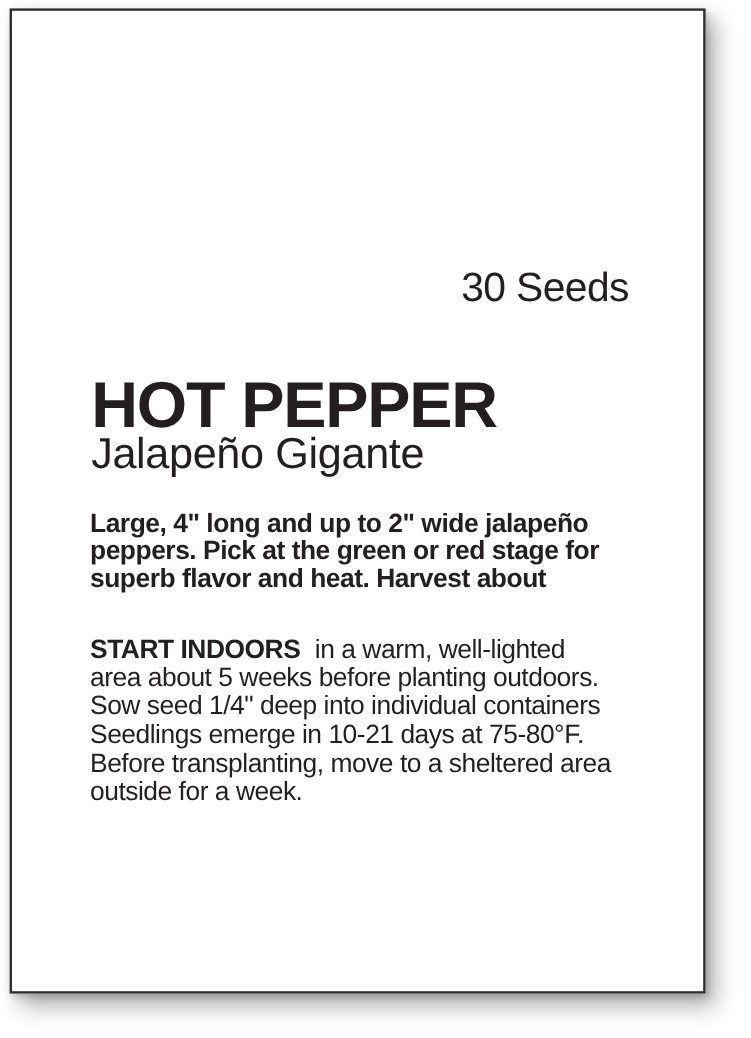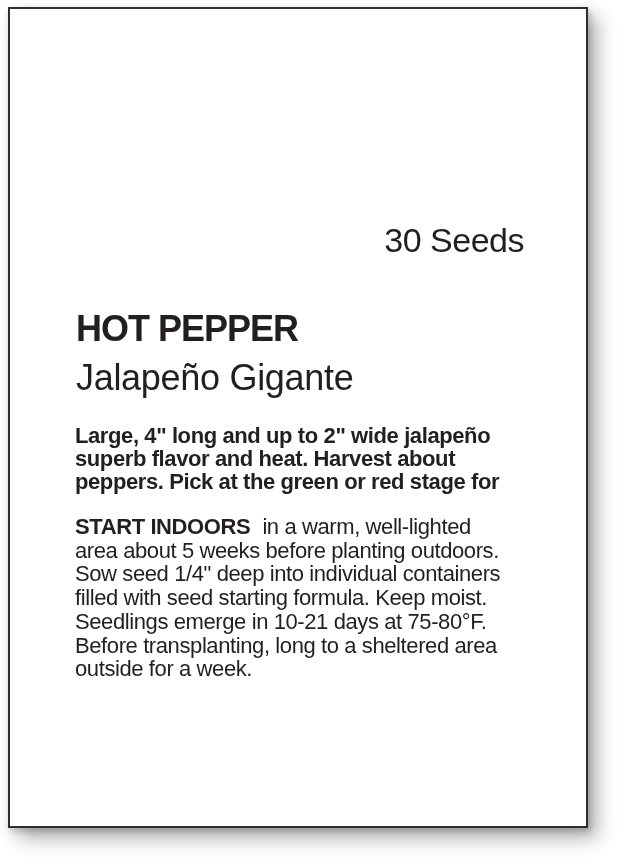--- a/index.html
+++ b/index.html
@@ -31,21 +31,21 @@
     right: 62px;
     font-size: 34px;
     letter-spacing: -0.5px;
     color: #231f20;
     white-space: nowrap;
   }
   .title {
     position: absolute;
     left: 66px;
     top: 302px;
-    font-size: 36px;
+    font-size: 54px;
     line-height: 1;
     font-weight: bold;
     letter-spacing: -1px;
     color: #231f20;
     white-space: nowrap;
   }
   .variety {
     position: absolute;
     left: 66px;
     top: 349px;
@@ -64,21 +64,21 @@
     font-size: 22px;
     letter-spacing: -0.4px;
   }
   .para .line { white-space: nowrap; }
   .description {
     top: 415px;
     font-weight: bold;
   }
   .description .line { line-height: 23px; }
   .instructions {
-    top: 506px;
+    top: 520px;
     font-weight: normal;
   }
   .instructions .line { line-height: 23.7px; }
   .instructions .lead {
     font-weight: bold;
     margin-right: 0.55em;
   }
 </style>
 </head>
 <body>
@@ -87,30 +87,29 @@
   <div class="packet">
 
     <div class="seed-count">30 Seeds</div>
 
     <div class="title">HOT PEPPER</div>
 
     <div class="variety">Jalapeño Gigante</div>
 
     <div class="para description">
       <div class="line">Large, 4" long and up to 2" wide jalapeño</div>
+      <div class="line">peppers. Pick at the green or red stage for</div>
       <div class="line">superb flavor and heat. Harvest about</div>
-      <div class="line">peppers. Pick at the green or red stage for</div>
     </div>
 
     <div class="para instructions">
       <div class="line">
         <span class="lead">START INDOORS</span><span>in a warm, well-lighted</span>
       </div>
       <div class="line">area about 5 weeks before planting outdoors.</div>
       <div class="line">Sow seed 1/4" deep into individual containers</div>
-      <div class="line">filled with seed starting formula. Keep moist.</div>
       <div class="line">Seedlings emerge in 10-21 days at 75-80°F.</div>
-      <div class="line">Before transplanting, long to a sheltered area</div>
+      <div class="line">Before transplanting, move to a sheltered area</div>
       <div class="line">outside for a week.</div>
     </div>
 
   </div>
 </div>
 
 </body></html>

